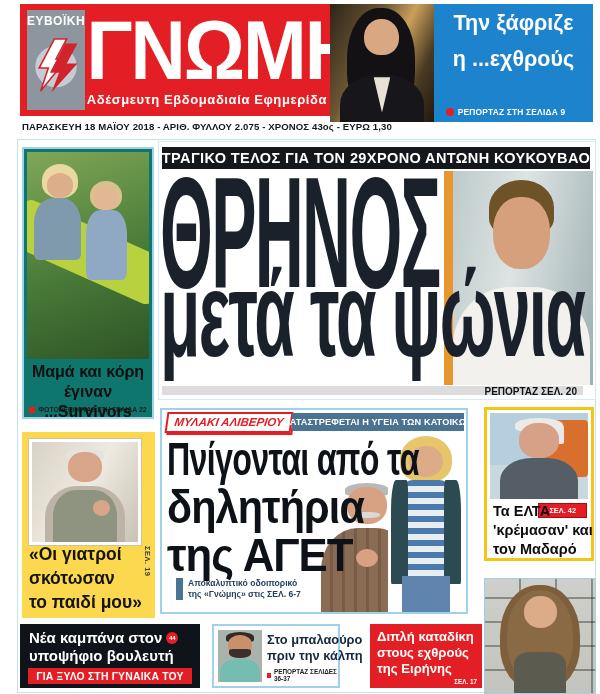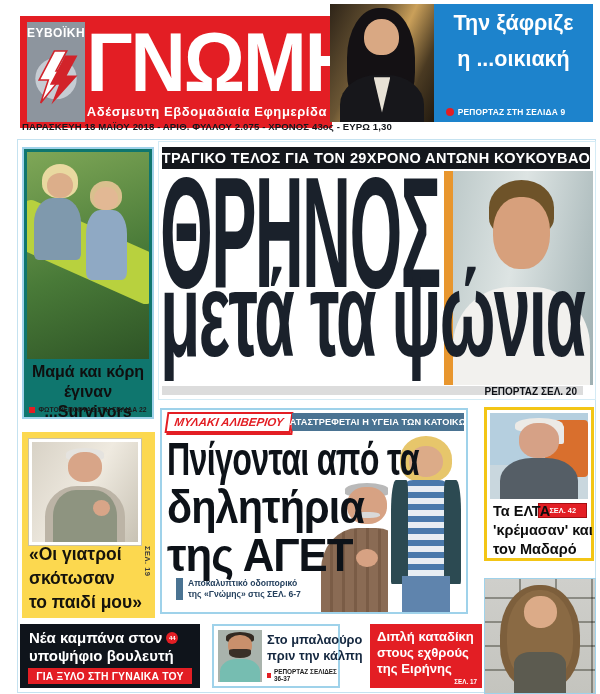--- a/index.html
+++ b/index.html
@@ -7,21 +7,21 @@
         font-family:"Liberation Sans",sans-serif;-webkit-font-smoothing:antialiased;}
   .nw{white-space:nowrap;}
   .sh{position:absolute;display:block;}
   .photo{position:absolute;overflow:hidden;}
 
   
   .frame{position:absolute;left:17px;top:139px;width:577px;height:552px;border:1px solid #c5e2f0;}
   .frame2{position:absolute;left:158px;top:141px;width:436px;height:257px;border:1px solid #d4ebf5;}
 
   
-  .masthead{position:absolute;left:20px;top:16px;width:312px;height:112px;background:var(--brand-red,#e31e24);}
+  .masthead{position:absolute;left:20px;top:4px;width:312px;height:112px;background:var(--brand-red,#e31e24);}
   .mast-gray{position:absolute;left:7px;top:6px;width:58px;height:100px;background:var(--masthead-gray,#8d959e);
              display:flex;flex-direction:column;align-items:center;padding-top:4px;box-sizing:border-box;}
   .region{color:#fff;font-size:12px;font-weight:900;letter-spacing:.5px;}
   .bolts{width:46px;height:66px;margin-top:4px;}
   .mast-title{position:absolute;left:64px;top:-6px;width:246px;text-align:center;color:#fff;
               font-size:78px;font-weight:900;letter-spacing:-2px;line-height:96px;
               transform:scale(.98,1.08);transform-origin:center top;}
   .mast-tagline{position:absolute;left:64px;top:88px;width:246px;text-align:center;color:#fff;
                 font-size:13px;font-weight:700;letter-spacing:.6px;}
   .dateline{position:absolute;left:22px;top:121px;font-size:9.6px;font-weight:700;color:#15181d;letter-spacing:.1px;}
@@ -139,21 +139,21 @@
 
   <div class="tr-panel">
     <div class="photo tr-photo">
       <span class="sh" style="left:16%;top:3%;width:66%;height:92%;background:#141114;border-radius:46% 46% 40% 40%;"></span>
       <span class="sh" style="left:33%;top:13%;width:33%;height:30%;background:#d9a883;border-radius:50% 50% 46% 46%;"></span>
       <span class="sh" style="left:10%;top:60%;width:80%;height:42%;background:#17171b;border-radius:45% 45% 0 0 / 60% 60% 0 0;"></span>
       <span class="sh" style="left:42%;top:62%;width:16%;height:30%;background:#e8e2d6;clip-path:polygon(0 0,100% 0,50% 100%);"></span>
     </div>
     <div class="tr-lines">
       <div class="tr-line">Την ξάφριζε</div>
-      <div class="tr-line">η ...οικιακή</div>
+      <div class="tr-line">η ...εχθρούς</div>
     </div>
     <div class="tr-kicker">
       <span class="disc"></span>
       <span>ΡΕΠΟΡΤΑΖ ΣΤΗ ΣΕΛΙΔΑ 9</span>
     </div>
   </div>
 
   <div class="lead-kicker nw">ΤΡΑΓΙΚΟ ΤΕΛΟΣ ΓΙΑ ΤΟΝ 29ΧΡΟΝΟ ΑΝΤΩΝΗ ΚΟΥΚΟΥΒΑΟ</div>
   <div class="photo lead-photo">
     <span class="sh" style="left:0;top:0;width:9px;height:100%;background:#e8962e;"></span>

